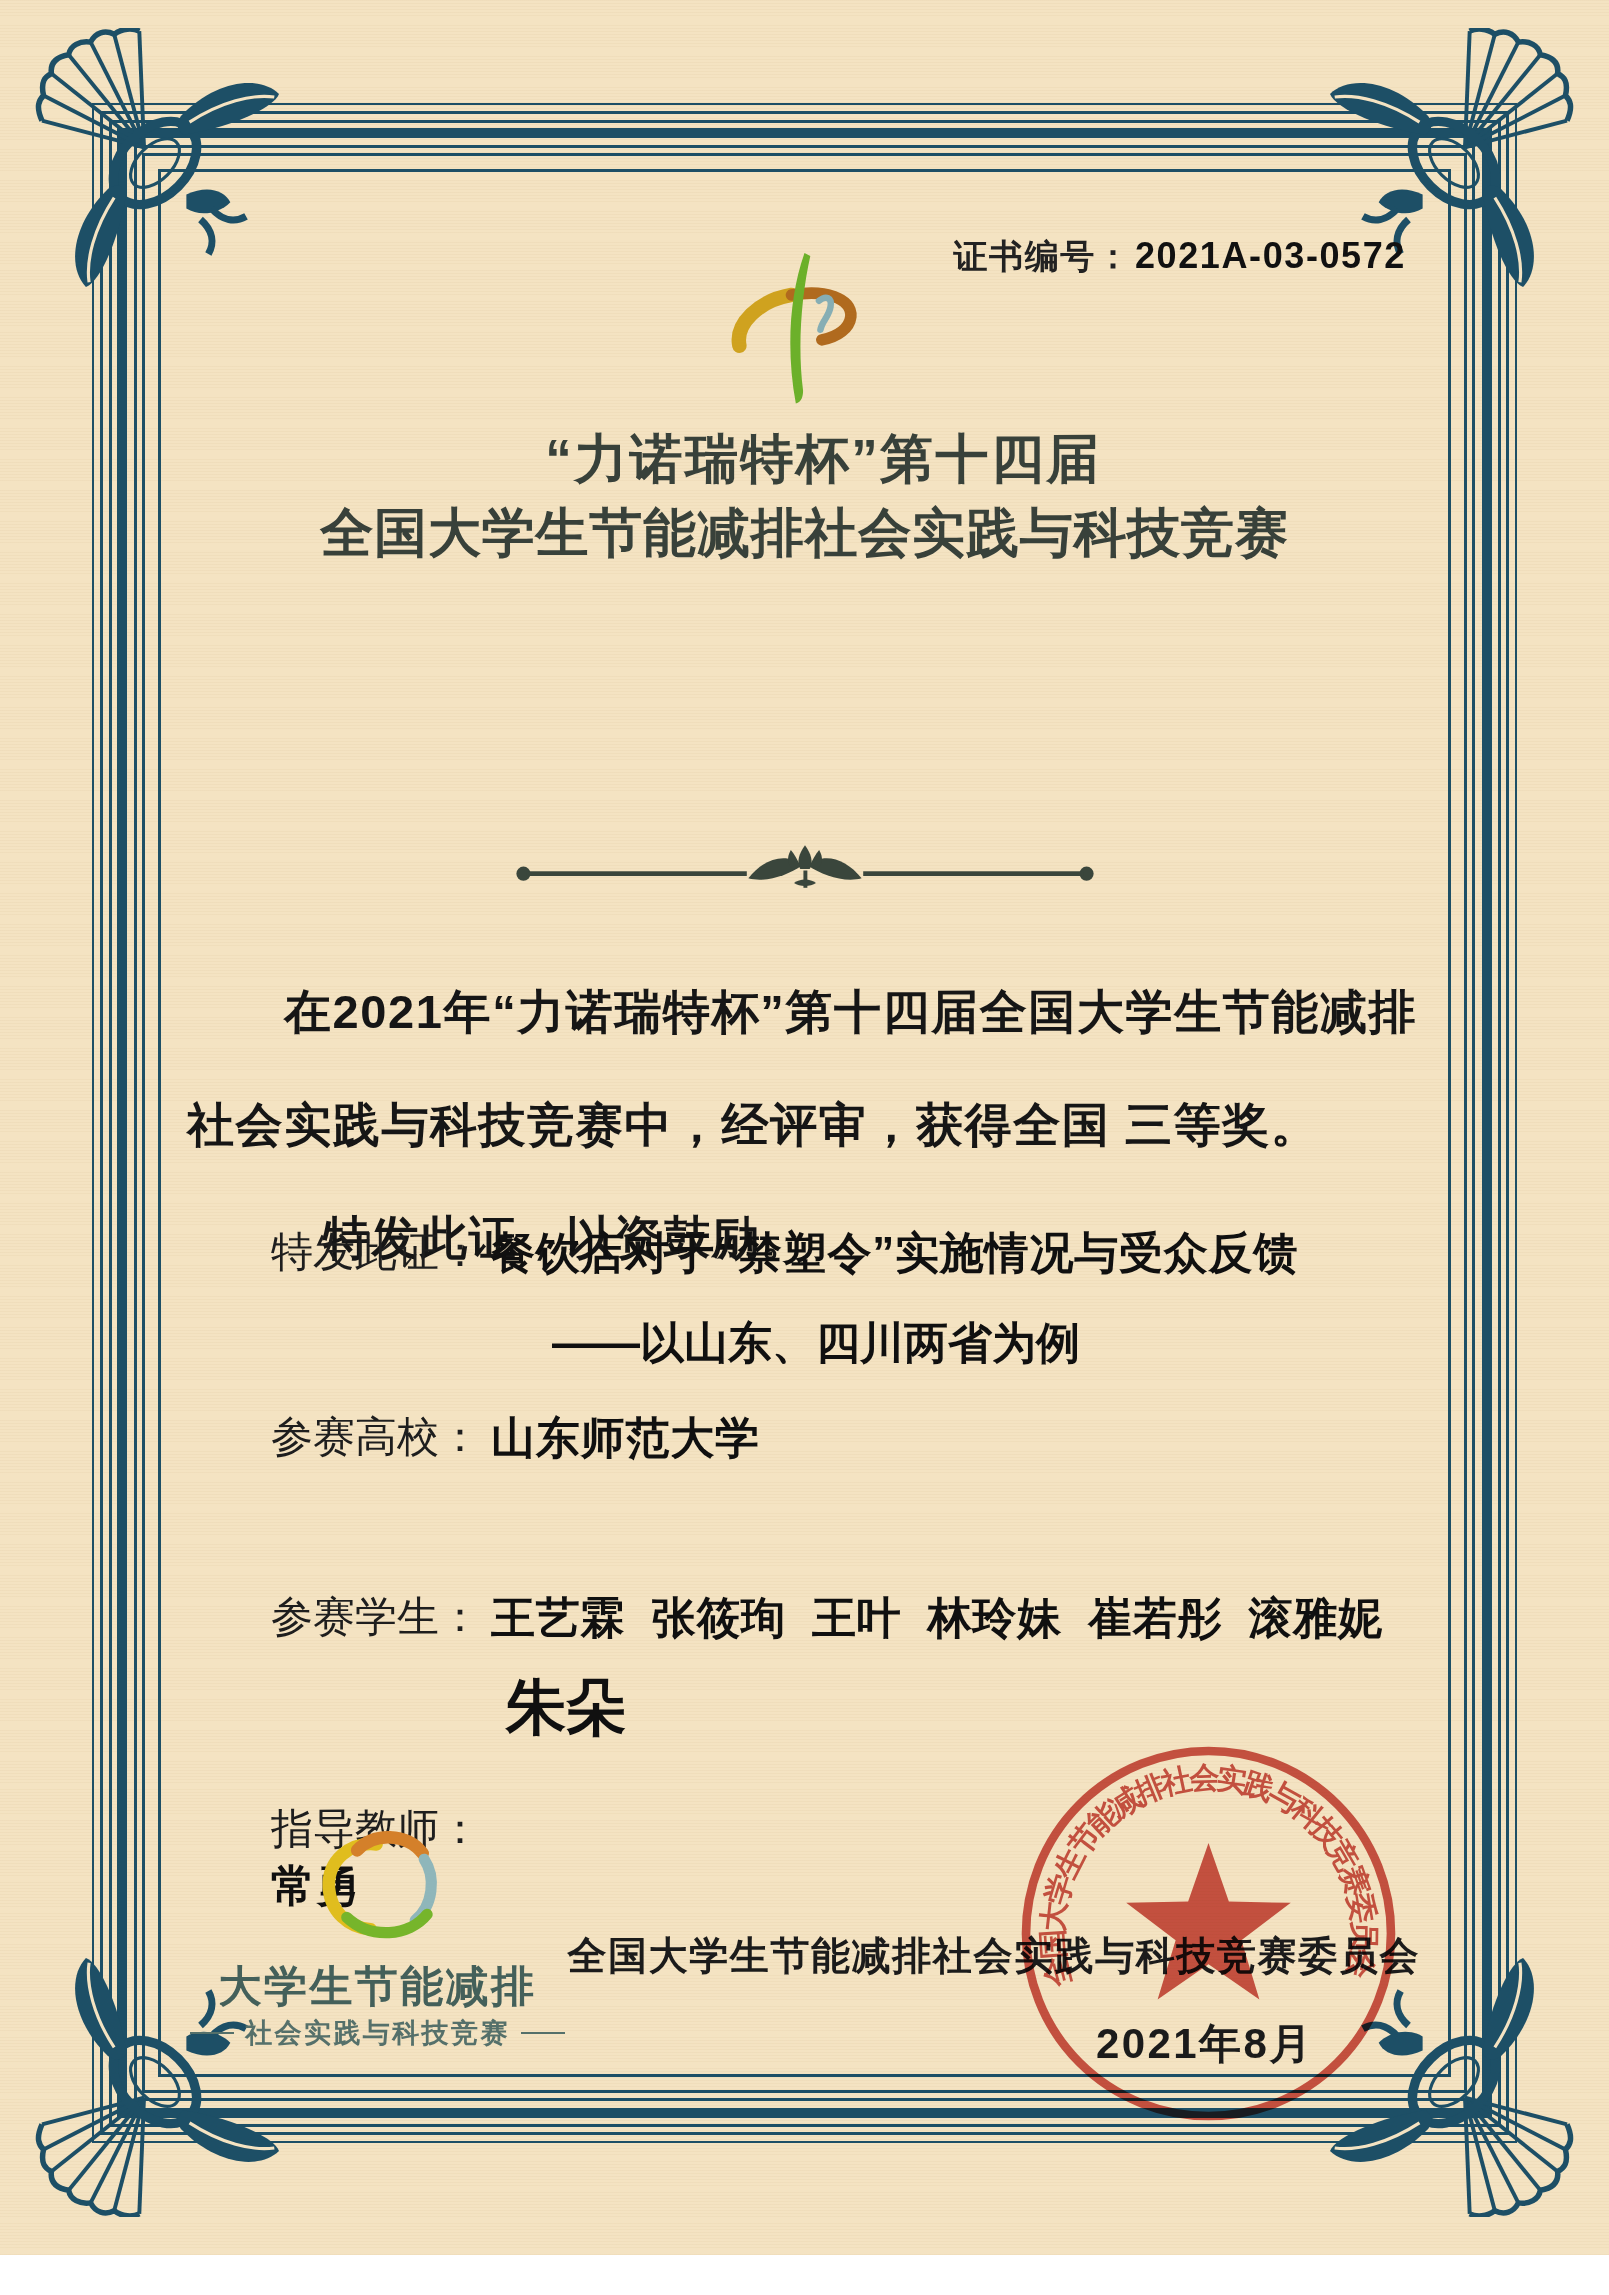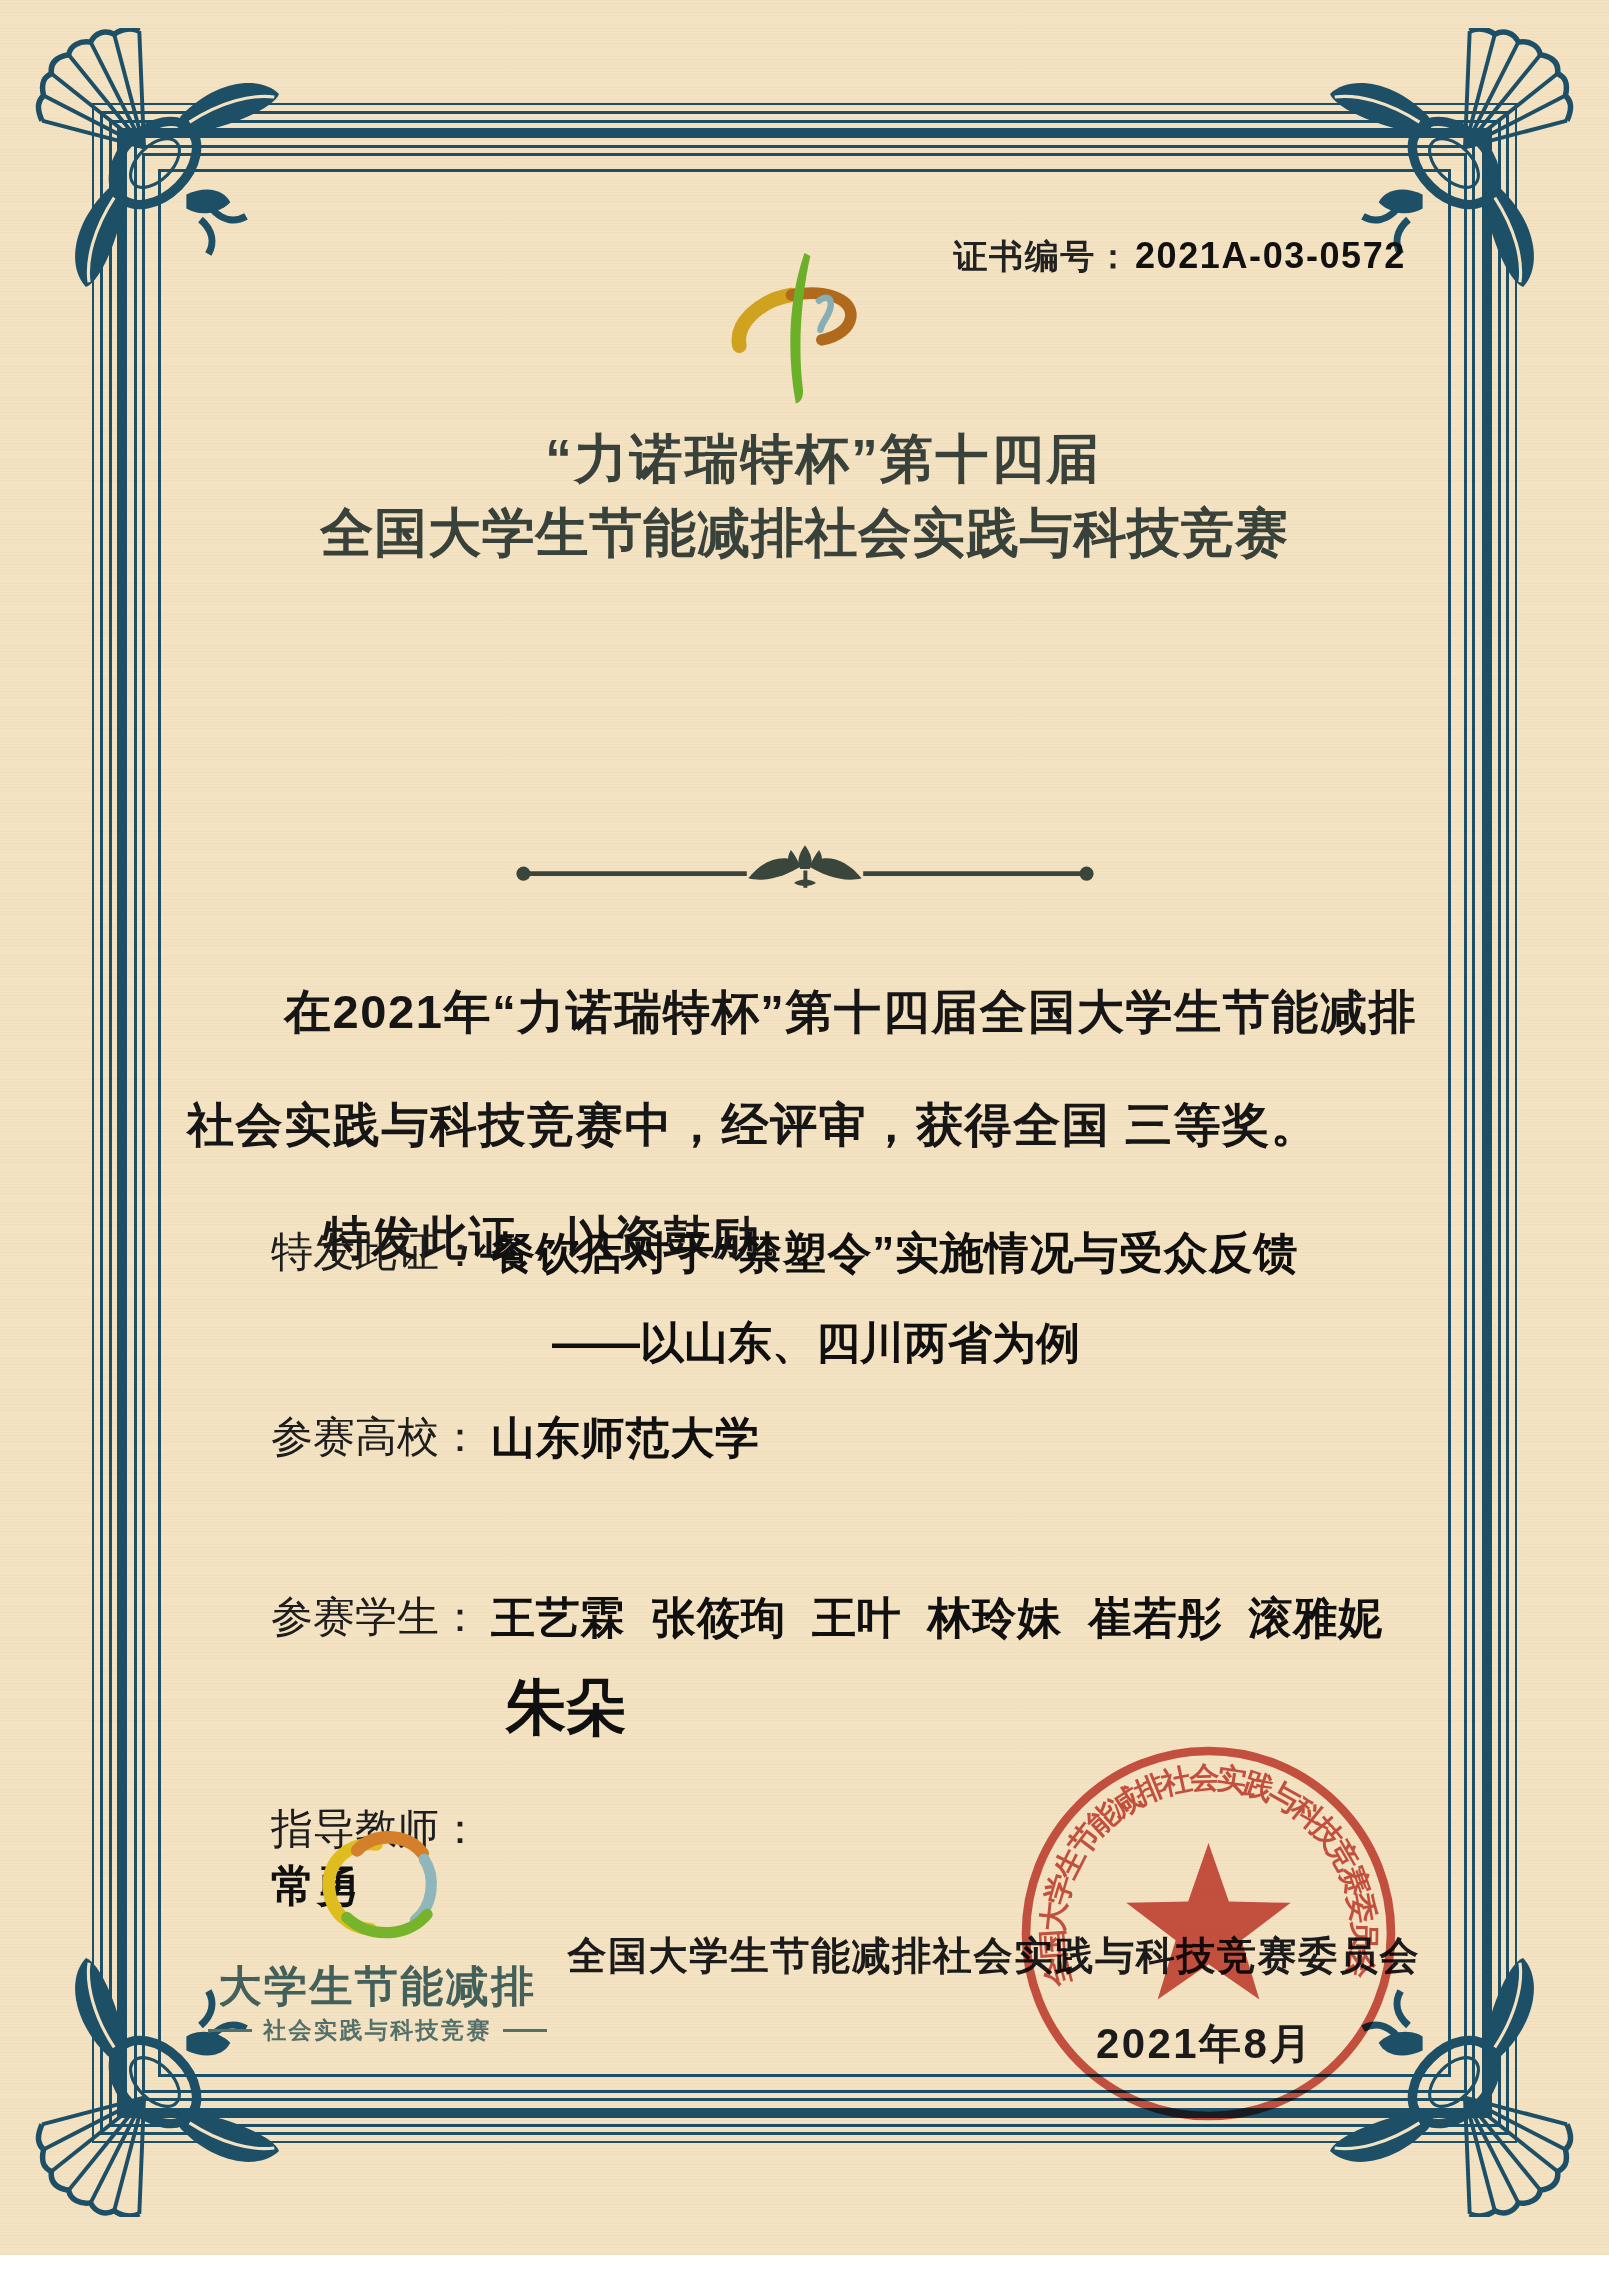--- a/index.html
+++ b/index.html
@@ -56,21 +56,21 @@
   .r1{top:1409px;}
   .r2{top:1499px;}
   .r3{top:1589px;}
   .sub3{position:absolute;left:495px;top:1668px;font-size:60px;font-weight:800;color:#101010;margin-left:11px;}
   .r4{top:1801px;flex-direction:column;}
   
   .logo-rings{position:absolute;left:305px;top:1828px;}
   .logo-title{position:absolute;left:211px;top:1958px;width:333px;text-align:center;
     font-size:43px;font-weight:800;color:#44605a;letter-spacing:2.4px;}
   .logo-sub{position:absolute;left:211px;top:2015px;width:333px;display:flex;align-items:center;justify-content:center;gap:11px;}
-  .logo-sub .txt{font-size:23px;font-weight:600;color:#55706a;letter-spacing:2.4px;white-space:nowrap;}
+  .logo-sub .txt{font-size:27px;font-weight:600;color:#55706a;letter-spacing:2.4px;white-space:nowrap;}
   .logo-sub .dash{height:2.4px;width:44px;background:#55706a;flex:none;}
   .committee{position:absolute;top:1929px;right:189px;font-size:39px;font-weight:600;color:#1b1b1b;letter-spacing:1.6px;white-space:nowrap;}
   .sign-date{position:absolute;top:2016px;left:1096px;font-size:42px;font-weight:600;color:#1b1b1b;letter-spacing:2.4px;white-space:nowrap;}
   .stamp{position:absolute;left:1004px;top:1729px;opacity:.84;mix-blend-mode:multiply;}
 </style>
 </head>
 <body>
 
 <div class="paper">
 

